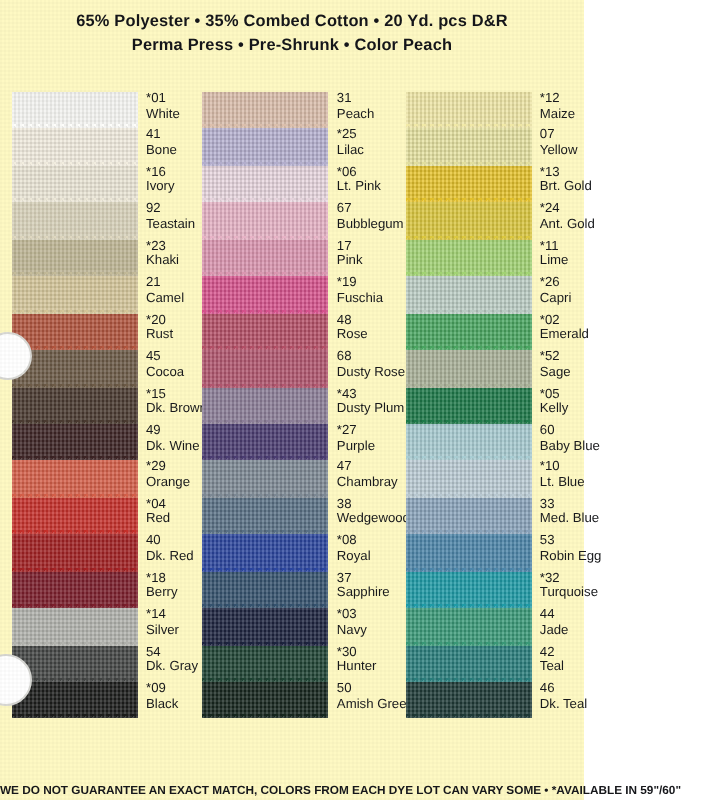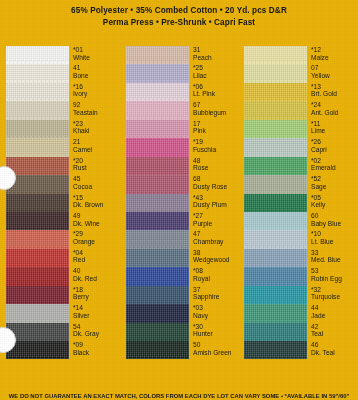--- a/index.html
+++ b/index.html
@@ -5,22 +5,22 @@
   html,body{margin:0;padding:0;}
   body{
     width:358px;height:400px;
     background:#ffffff;
     font-family:"Liberation Sans", sans-serif;
     overflow:hidden;
     position:relative;
   }
   #sheet{
     position:relative;
-    width:358px;height:400px;
-    background:#eab308;
+    width:292px;height:400px;
+    background:#fef9c3;
   }
   .header{
     position:absolute;top:0;left:0;right:0;
     text-align:center;
     padding-top:5px;
     z-index:6;
   }
   .header .line{
     font-size:8.2px;
     font-weight:bold;
@@ -128,21 +128,21 @@
   #punch1{left:-8px;top:166px;width:22px;height:22px;}
   #punch2{left:-10px;top:327px;width:24px;height:24px;}
 </style>
 </head>
 <body>
 
 <div id="sheet">
 
   <div class="header">
     <div class="line">65% Polyester • 35% Combed Cotton • 20 Yd. pcs D&amp;R</div>
-    <div class="line">Perma Press • Pre-Shrunk • Capri Fast</div>
+    <div class="line">Perma Press • Pre-Shrunk • Color Peach</div>
   </div>
 
   <div class="columns" id="columns">
       <div class="col c1">
         <div class="row">
           <div class="sw">
             <div class="fill" style="background: repeating-linear-gradient(90deg, rgba(255, 255, 255, 0.13) 0px, rgba(255, 255, 255, 0.13) 1px, rgba(0, 0, 0, 0.07) 1px, rgba(0, 0, 0, 0.07) 2px), repeating-linear-gradient(0deg, rgba(255, 255, 255, 0.09) 0px, rgba(255, 255, 255, 0.09) 1px, rgba(0, 0, 0, 0.05) 1px, rgba(0, 0, 0, 0.05) 2px) rgb(253, 253, 250);"></div>
             <div class="zig" style="bottom: -1px; background: linear-gradient(135deg, rgb(253, 253, 250) 25%, transparent 25.5%) 0px 0px / 4px 3px repeat-x, linear-gradient(225deg, rgb(253, 253, 250) 25%, transparent 25.5%) 2px 0px / 4px 3px repeat-x;"></div>
           </div>
           <div class="lbl">

